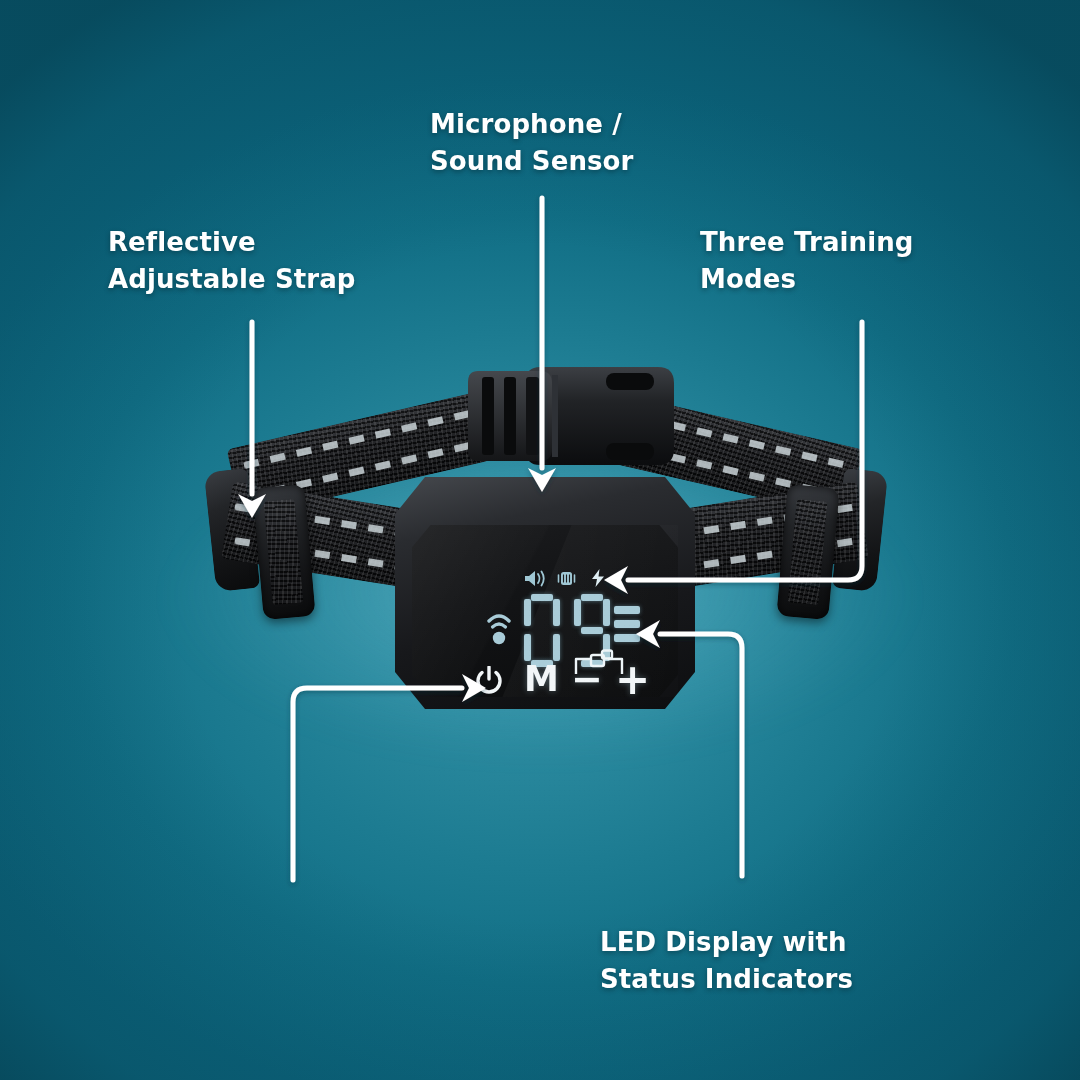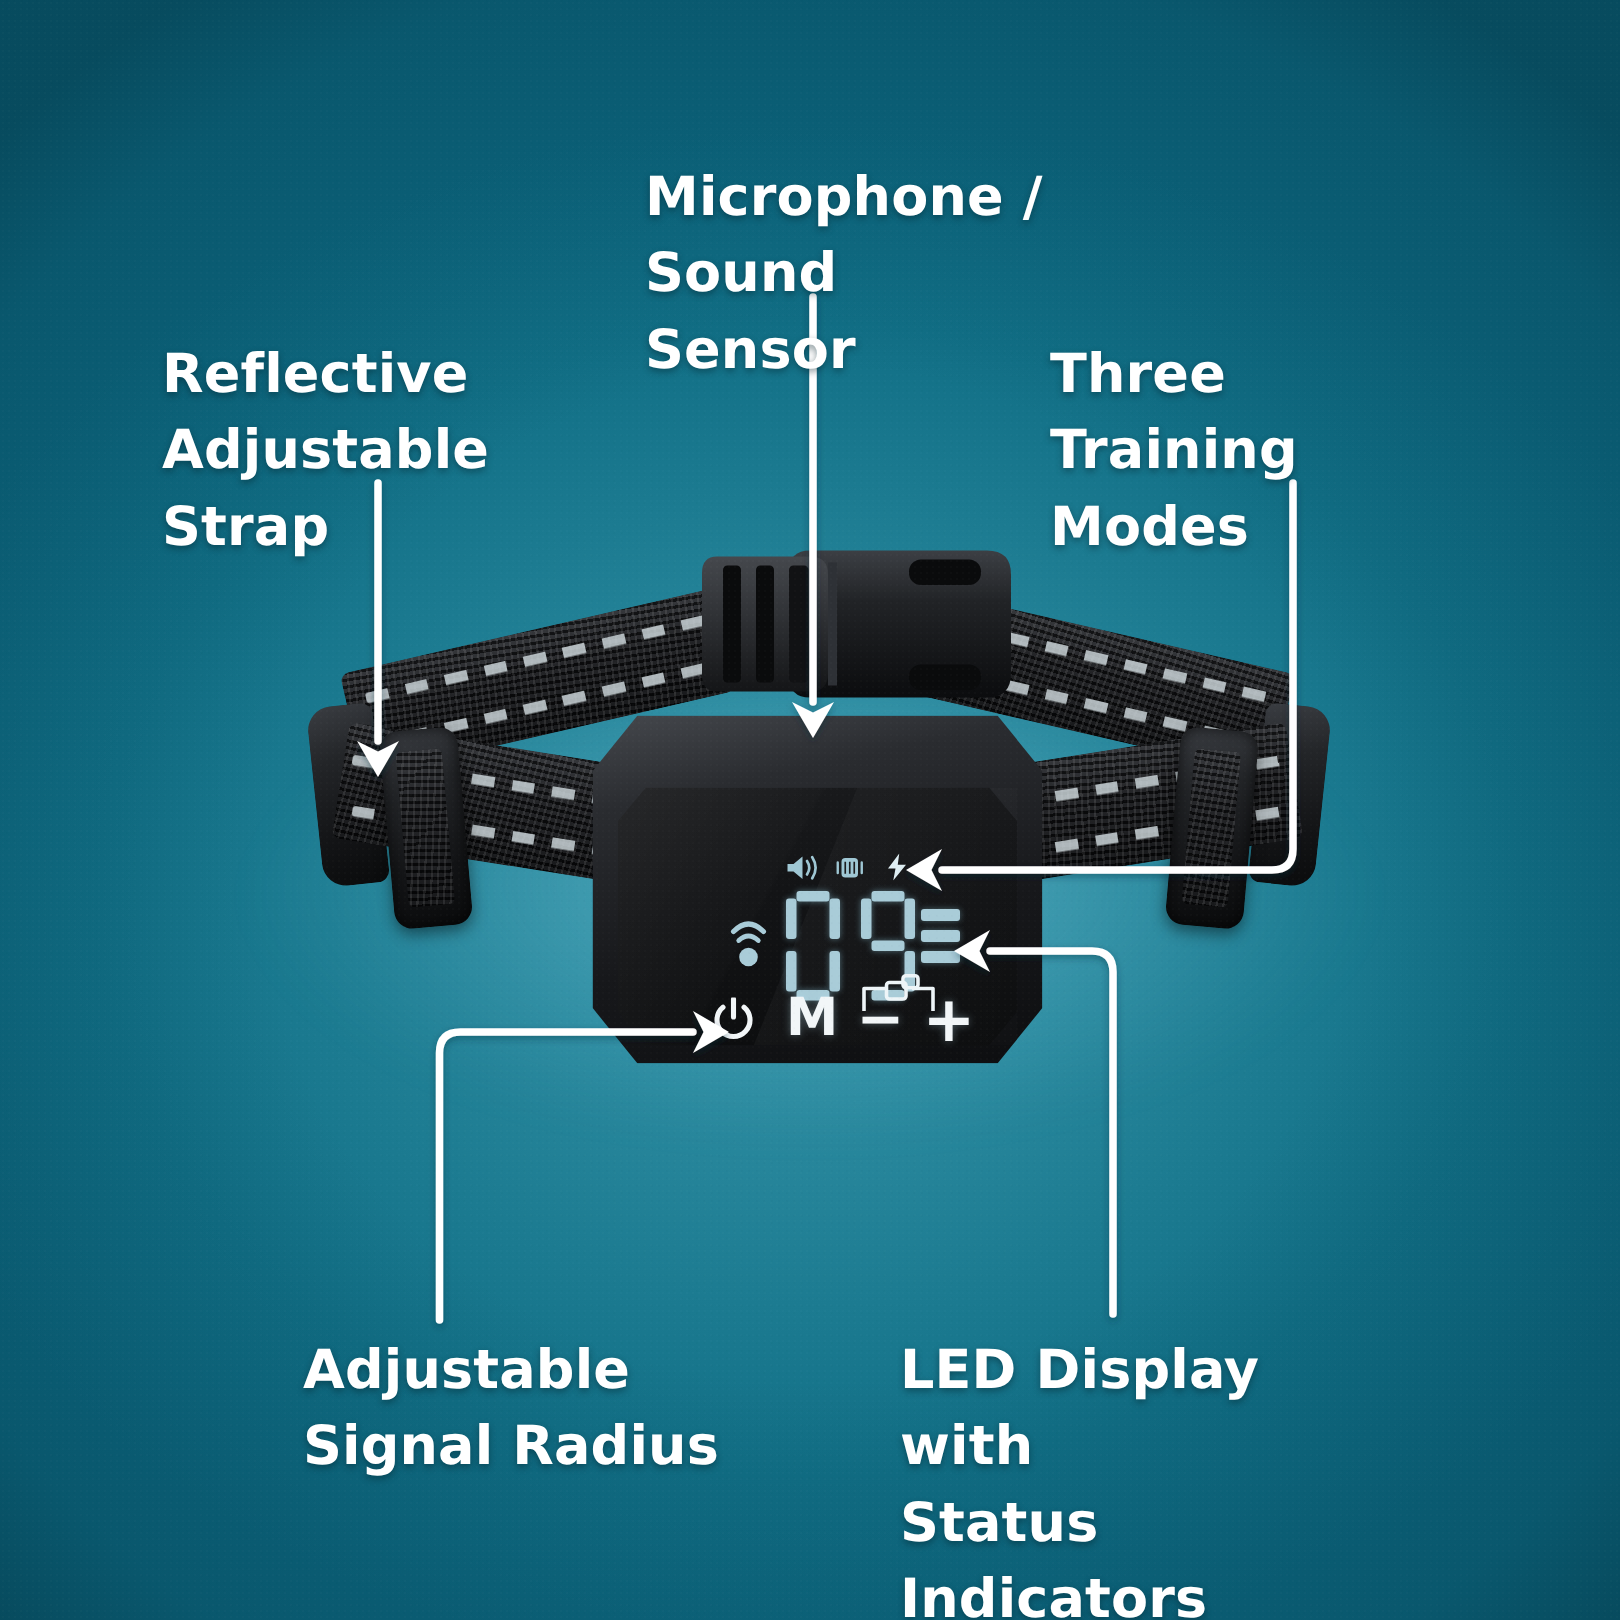--- a/index.html
+++ b/index.html
@@ -32,21 +32,21 @@
       radial-gradient(rgba(0,0,0,.10) .6px, transparent .7px);
     background-size:4px 4px, 5px 5px;
     background-position:0 0, 2px 3px;
   }
 
   
   .label {
     position:absolute;
     color:#ffffff;
     font-weight:700;
-    font-size:36px;
+    font-size:26px;
     line-height:1.42;
     letter-spacing:.1px;
     white-space:pre-line;
     text-shadow:0 2px 5px rgba(0,30,40,.45);
   }
   .label.right { text-align:left; }
 
   
   #lines { position:absolute; inset:0; }
 
@@ -349,19 +349,17 @@
 
   <div class="label" style="left:430px; top:106px; width:280px; text-align:left;">Microphone /
 Sound Sensor</div>
 
   <div class="label" style="left:108px; top:224px; width:330px; text-align:left;">Reflective
 Adjustable Strap</div>
 
   <div class="label right" style="left:700px; top:224px; width:290px;">Three Training
 Modes</div>
 
-  <div class="label" style="left:202px; top:888px; width:320px; text-align:left;">Adjustable
-Signal Radius</div>
-
-  <div class="label" style="left:600px; top:888px; width:340px; text-align:left;">LED Display with
+
+  <div class="label" style="left:600px; top:924px; width:340px; text-align:left;">LED Display with
 Status Indicators</div>
 
 </div>
 
 </body></html>

